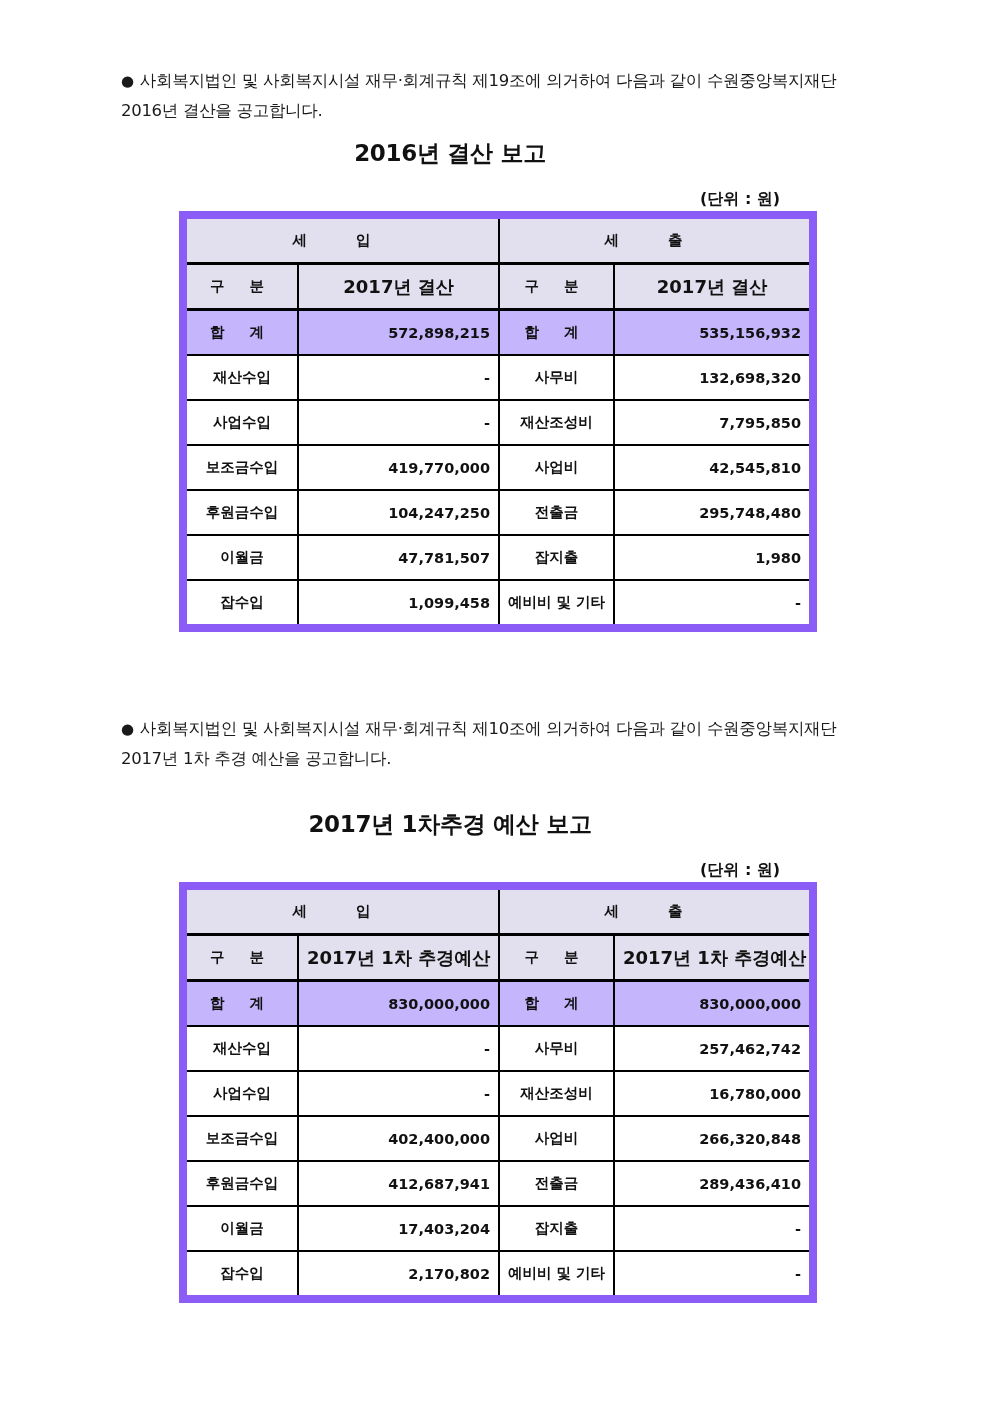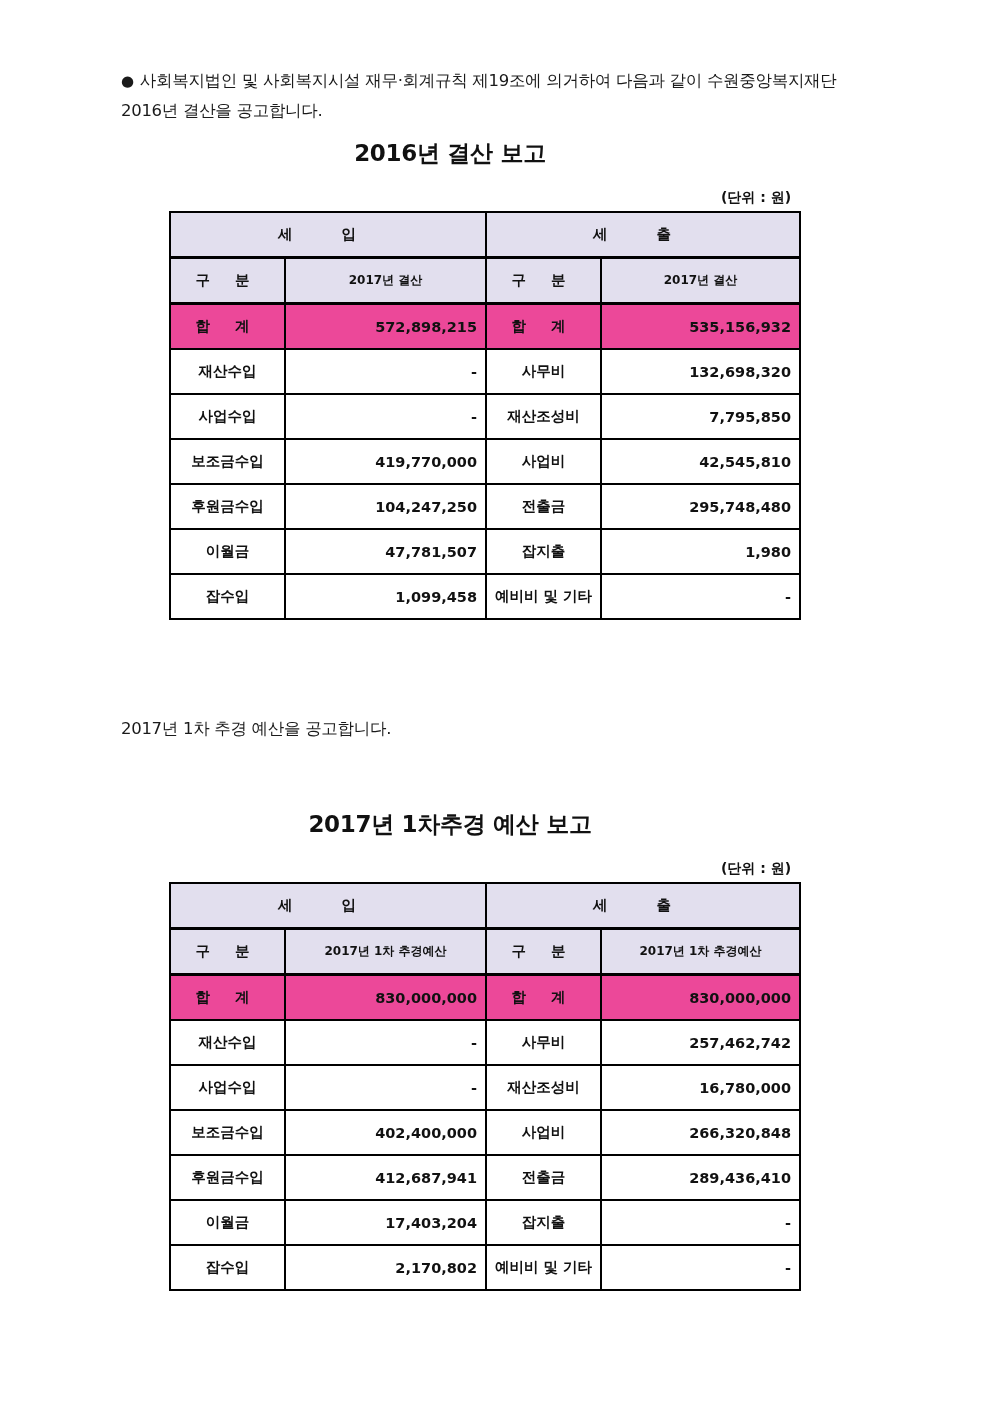--- a/index.html
+++ b/index.html
@@ -11,42 +11,42 @@
     position: absolute; left: 94px; width: 804px;
     font-size: 16.5px; line-height: 30px; letter-spacing: -0.3px;
     text-align: justify; text-align-last: left; color: #1a1a1a; margin-left: 27px;
   }
   .notice .bullet { font-size: 15px; margin-right: 6px; }
   .report-title {
     position: absolute; left: 0; width: 900px; text-align: center;
     font-weight: bold; font-size: 23px; letter-spacing: -0.3px; color: #111;
   }
   .unit {
-    position: absolute; left: 700px; width: 112px; text-align: center;
-    font-size: 14px; font-weight: bold; color: #111;
+    position: absolute; left: 700px; width: 112px; text-align: left;
+    font-size: 16px; font-weight: bold; color: #111;
   }
   table.report {
-    position: absolute; left: 169px; width: 520px;
+    position: absolute; left: 179px; width: 520px;
     border-collapse: collapse; table-layout: fixed;
-    border: 1px solid #8b5cf6;
+    border: 8px solid #8b5cf6;
   }
   table.report td {
     border: 2px solid #000; height: 43px; padding: 0 8px;
     font-size: 14.5px; font-weight: bold; color: #111; overflow: hidden; white-space: nowrap;
   }
   table.report col.c1 { width: 115px; }
   table.report col.c2 { width: 201px; }
   table.report col.c3 { width: 115px; }
   table.report col.c4 { width: 199px; }
   td.label { text-align: center; }
   td.num { text-align: right; }
   tr.section td { background: #e2dfee; text-align: center; letter-spacing: 22px; font-size: 14.5px; border-bottom-width: 3px; }
-  tr.colhead td { background: #e2dfee; text-align: center; font-size: 12px; border-bottom-width: 3px; }
+  tr.colhead td { background: #e2dfee; text-align: center; font-size: 18px; border-bottom-width: 3px; }
   tr.colhead td.spaced { letter-spacing: 10px; font-size: 14.5px; }
-  tr.total td { background: #ec4899; }
+  tr.total td { background: #c4b5fd; }
   tr.total td.label { letter-spacing: 10px; }
   td.divider-left { border-left-width: 3px; }
 </style>
 </head>
 <body>
 
 <div class="notice" style="top:66px;">
   <div><span class="bullet">●</span><span>사회복지법인 및 사회복지시설 재무·회계규칙 제19조에 의거하여 다음과 같이 수원중앙복지재단</span></div>
   <div>2016년 결산을 공고합니다.</div>
 </div>
@@ -110,20 +110,21 @@
   <tr>
     <td class="label">잡수입</td>
     <td class="num">1,099,458</td>
     <td class="label divider-left">예비비 및 기타</td>
     <td class="num">-</td>
   </tr>
 </tbody>
   </table>
 
 <div class="notice" style="top:714px;">
+  <div><span class="bullet">●</span><span>사회복지법인 및 사회복지시설 재무·회계규칙 제10조에 의거하여 다음과 같이 수원중앙복지재단</span></div>
   <div>2017년 1차 추경 예산을 공고합니다.</div>
 </div>
 <div class="report-title" style="top:809px;">2017년 1차추경 예산 보고</div>
 <div class="unit" style="top:860px;">(단위 : 원)</div>
 
 <table class="report" style="top:882px;">
   <colgroup>
       <col class="c1">
       <col class="c2">
       <col class="c3">

